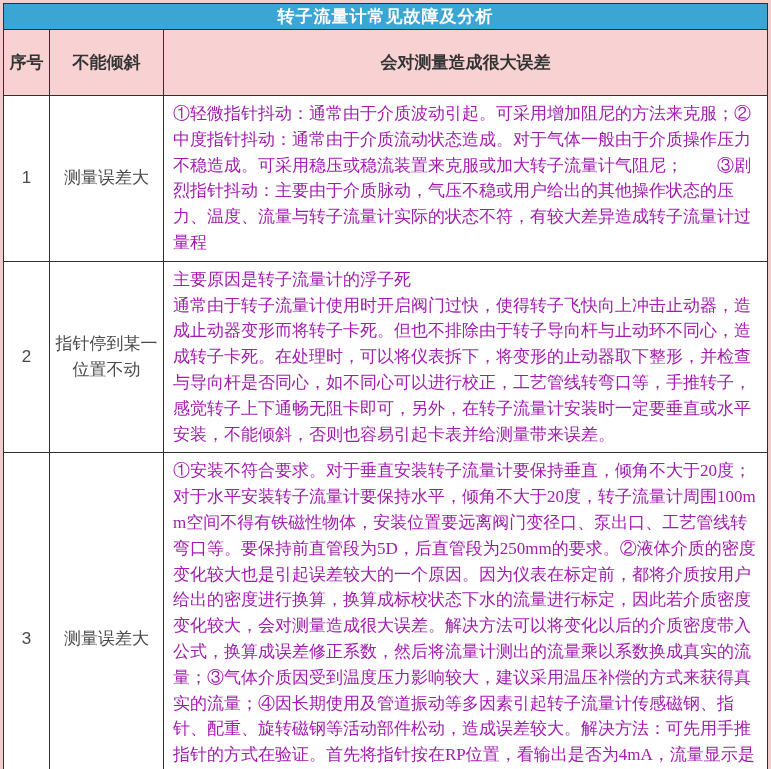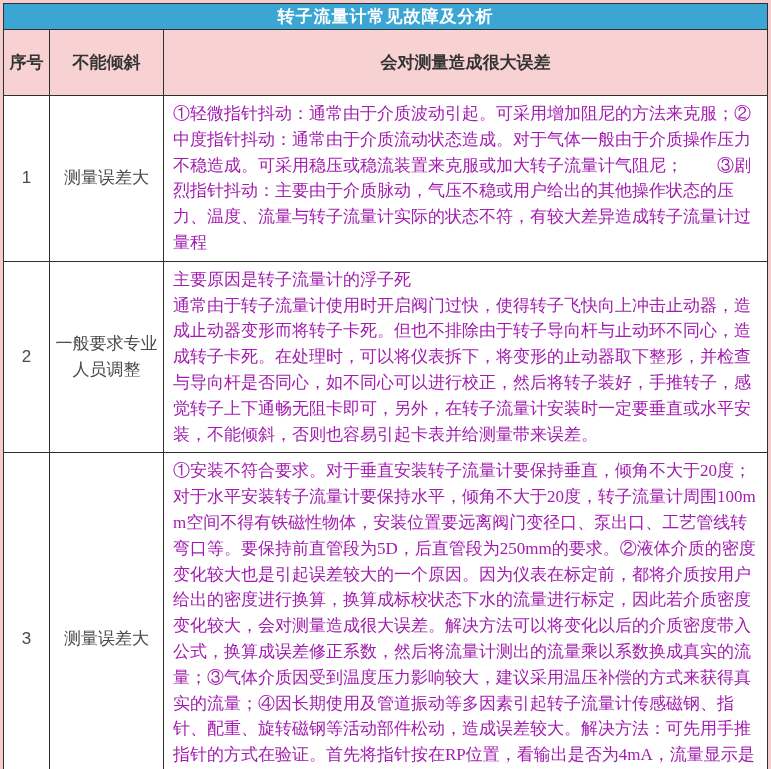--- a/index.html
+++ b/index.html
@@ -62,23 +62,23 @@
       </tr>
     </thead>
     <tbody>
       <tr class="r1">
         <td class="no-cell">1</td>
         <td class="phen-cell">测量误差大</td>
         <td class="analysis-cell">①轻微指针抖动：通常由于介质波动引起。可采用增加阻尼的方法来克服；②中度指针抖动：通常由于介质流动状态造成。对于气体一般由于介质操作压力不稳造成。可采用稳压或稳流装置来克服或加大转子流量计气阻尼；　　③剧烈指针抖动：主要由于介质脉动，气压不稳或用户给出的其他操作状态的压力、温度、流量与转子流量计实际的状态不符，有较大差异造成转子流量计过量程</td>
       </tr>
       <tr class="r2">
         <td class="no-cell">2</td>
-        <td class="phen-cell">一般要求专业人员调整</td>
+        <td class="phen-cell">指针停到某一位置不动</td>
         <td class="analysis-cell">主要原因是转子流量计的浮子死
-通常由于转子流量计使用时开启阀门过快，使得转子飞快向上冲击止动器，造成止动器变形而将转子卡死。但也不排除由于转子导向杆与止动环不同心，造成转子卡死。在处理时，可以将仪表拆下，将变形的止动器取下整形，并检查与导向杆是否同心，如不同心可以进行校正，然后将转子装好，手推转子，感觉转子上下通畅无阻卡即可，另外，在转子流量计安装时一定要垂直或水平安装，不能倾斜，否则也容易引起卡表并给测量带来误差。</td>
+通常由于转子流量计使用时开启阀门过快，使得转子飞快向上冲击止动器，造成止动器变形而将转子卡死。但也不排除由于转子导向杆与止动环不同心，造成转子卡死。在处理时，可以将仪表拆下，将变形的止动器取下整形，并检查与导向杆是否同心，如不同心可以进行校正，工艺管线转弯口等，手推转子，感觉转子上下通畅无阻卡即可，另外，在转子流量计安装时一定要垂直或水平安装，不能倾斜，否则也容易引起卡表并给测量带来误差。</td>
       </tr>
       <tr class="r3">
         <td class="no-cell">3</td>
         <td class="phen-cell">测量误差大</td>
         <td class="analysis-cell">①安装不符合要求。对于垂直安装转子流量计要保持垂直，倾角不大于20度；对于水平安装转子流量计要保持水平，倾角不大于20度，转子流量计周围100mm空间不得有铁磁性物体，安装位置要远离阀门变径口、泵出口、工艺管线转弯口等。要保持前直管段为5D，后直管段为250mm的要求。②液体介质的密度变化较大也是引起误差较大的一个原因。因为仪表在标定前，都将介质按用户给出的密度进行换算，换算成标校状态下水的流量进行标定，因此若介质密度变化较大，会对测量造成很大误差。解决方法可以将变化以后的介质密度带入公式，换算成误差修正系数，然后将流量计测出的流量乘以系数换成真实的流量；③气体介质因受到温度压力影响较大，建议采用温压补偿的方式来获得真实的流量；④因长期使用及管道振动等多因素引起转子流量计传感磁钢、指针、配重、旋转磁钢等活动部件松动，造成误差较大。解决方法：可先用手推指针的方式在验证。首先将指针按在RP位置，看输出是否为4mA，流量显示是否为0%,再依次按照刻度进行验证。若发现不符，可对部件进行位置调整。一般要求专业人员调整，否则会造成位置丢失，需返回厂家进行校正。</td>
       </tr>
     </tbody>
   </table>
 </div>
 

